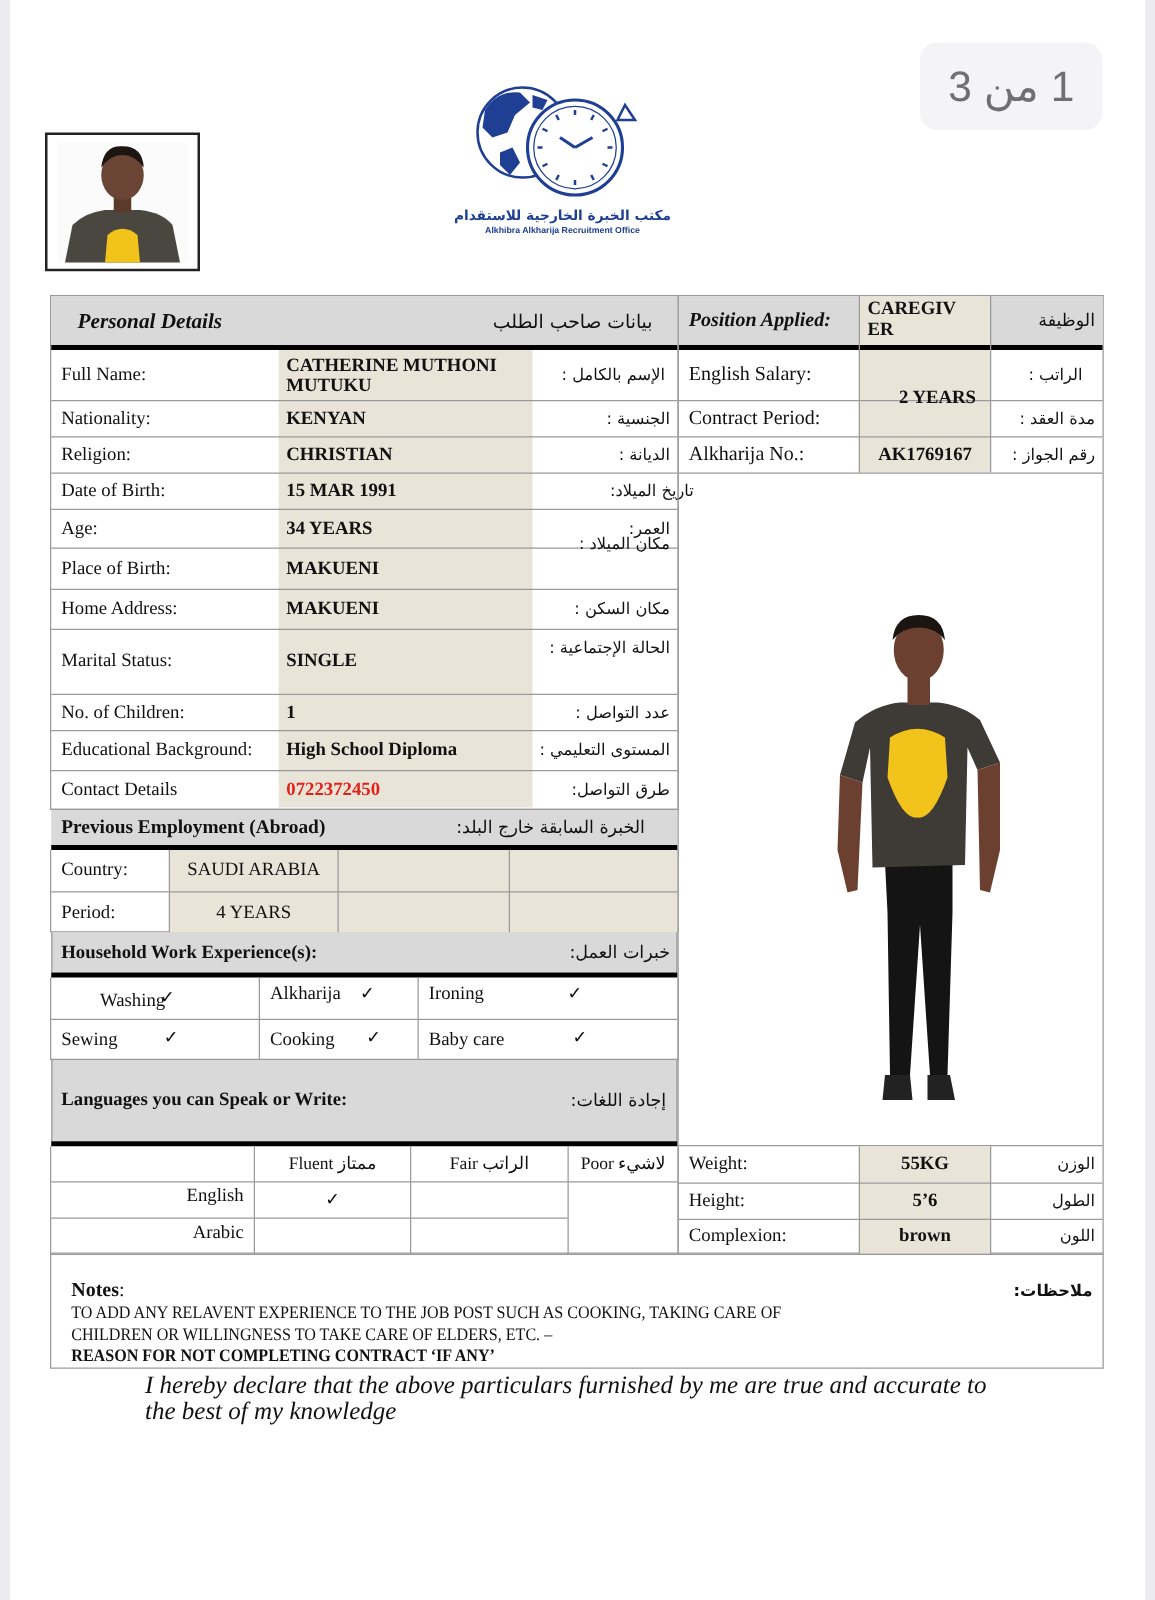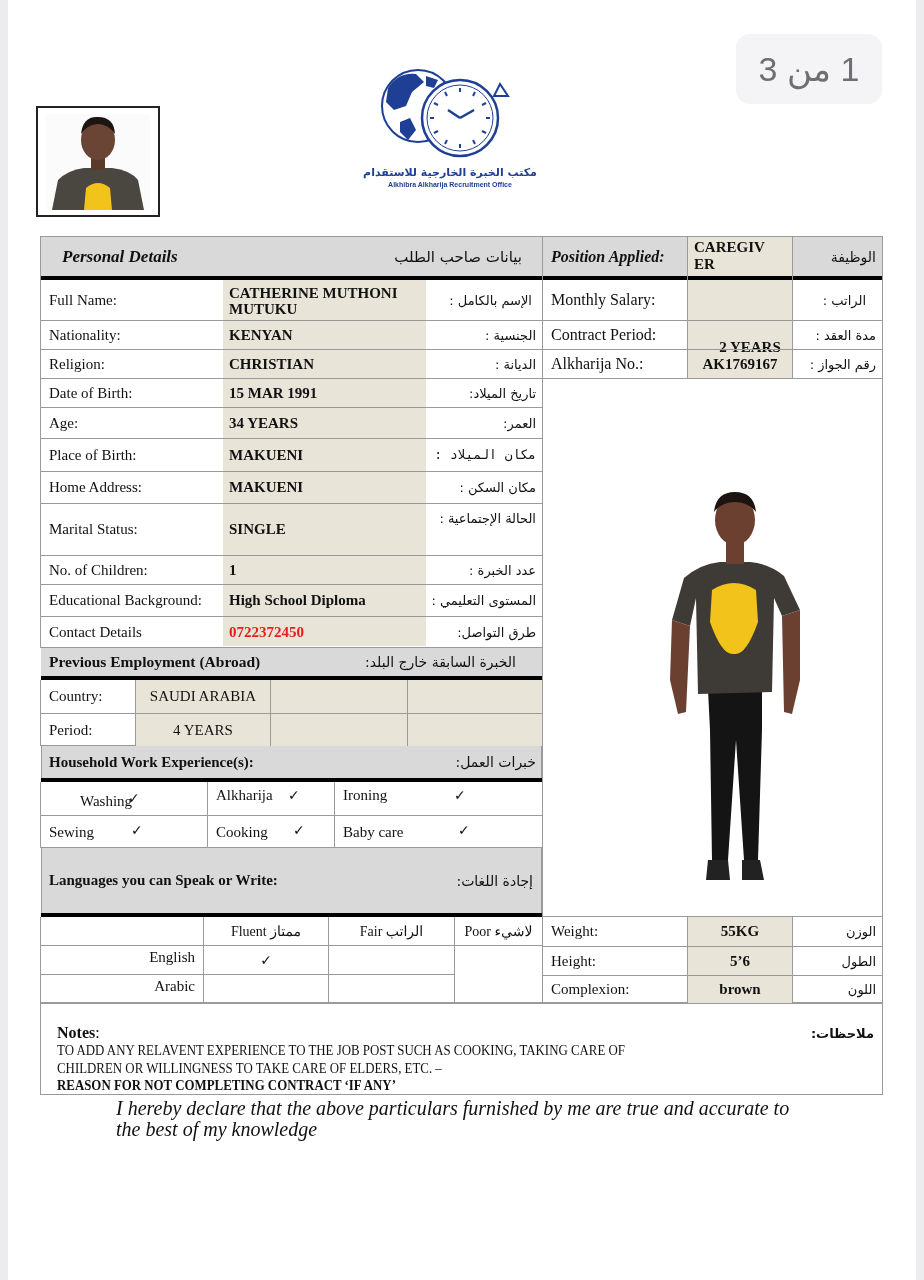--- a/index.html
+++ b/index.html
@@ -87,46 +87,46 @@
 <div class="cell ar" style="left:430px;top:321px;width:106px;height:28px;">الجنسية :</div>
 <div class="line" style="left:41px;top:349px;width:501px;height:1px;"></div>
 
 <div class="cell" style="left:49px;top:350px;height:28px;">Religion:</div>
 <div class="cell" style="left:229px;top:350px;height:28px;font-weight:bold;">CHRISTIAN</div>
 <div class="cell ar" style="left:430px;top:350px;width:106px;height:28px;">الديانة :</div>
 <div class="line" style="left:41px;top:378px;width:501px;height:1px;"></div>
 
 <div class="cell" style="left:49px;top:379px;height:28px;">Date of Birth:</div>
 <div class="cell" style="left:229px;top:379px;height:28px;font-weight:bold;">15 MAR 1991</div>
-<div class="cell ar" style="left:430px;top:379px;width:106px;height:28px;">تاريخ الميلاد:</div>
+<div class="cell ar" style="left:449px;top:379px;width:106px;height:28px;">تاريخ الميلاد:</div>
 <div class="line" style="left:41px;top:407px;width:501px;height:1px;"></div>
 
 <div class="cell" style="left:49px;top:408px;height:30px;">Age:</div>
 <div class="cell" style="left:229px;top:408px;height:30px;font-weight:bold;">34 YEARS</div>
 <div class="cell ar" style="left:430px;top:408px;width:106px;height:30px;">العمر:</div>
 <div class="line" style="left:41px;top:438px;width:501px;height:1px;"></div>
 
 <div class="cell" style="left:49px;top:439px;height:32px;">Place of Birth:</div>
 <div class="cell" style="left:229px;top:439px;height:32px;font-weight:bold;">MAKUENI</div>
-<div class="cell ar" style="left:430px;top:439px;width:106px;height:32px;font-family:Liberation Mono, monospace;">مكان الميلاد :</div>
+<div class="cell ar" style="left:430px;top:419px;width:106px;height:32px;">مكان الميلاد :</div>
 <div class="line" style="left:41px;top:471px;width:501px;height:1px;"></div>
 
 <div class="cell" style="left:49px;top:472px;height:31px;">Home Address:</div>
 <div class="cell" style="left:229px;top:472px;height:31px;font-weight:bold;">MAKUENI</div>
 <div class="cell ar" style="left:430px;top:472px;width:106px;height:31px;">مكان السكن :</div>
 <div class="line" style="left:41px;top:503px;width:501px;height:1px;"></div>
 
 <div class="cell" style="left:49px;top:504px;height:51px;">Marital Status:</div>
 <div class="cell" style="left:229px;top:504px;height:51px;font-weight:bold;">SINGLE</div>
 <div class="cell ar" style="left:430px;top:504px;width:106px;height:51px;align-items:flex-start;padding-top:4px;line-height:22px;">الحالة الإجتماعية :</div>
 <div class="line" style="left:41px;top:555px;width:501px;height:1px;"></div>
 
 <div class="cell" style="left:49px;top:556px;height:28px;">No. of Children:</div>
 <div class="cell" style="left:229px;top:556px;height:28px;font-weight:bold;">1</div>
-<div class="cell ar" style="left:430px;top:556px;width:106px;height:28px;">عدد الخبرة :</div>
+<div class="cell ar" style="left:430px;top:556px;width:106px;height:28px;">عدد التواصل :</div>
 <div class="line" style="left:41px;top:584px;width:501px;height:1px;"></div>
 
 <div class="cell" style="left:49px;top:585px;height:31px;">Educational Background:</div>
 <div class="cell" style="left:229px;top:585px;height:31px;font-weight:bold;">High School Diploma</div>
 <div class="cell ar" style="left:430px;top:585px;width:106px;height:31px;">المستوى التعليمي :</div>
 <div class="line" style="left:41px;top:616px;width:501px;height:1px;"></div>
 
 <div class="cell" style="left:49px;top:617px;height:30px;">Contact Details</div>
 <div class="cell red" style="left:229px;top:617px;height:30px;font-weight:bold;">0722372450</div>
 <div class="cell ar" style="left:430px;top:617px;width:106px;height:30px;">طرق التواصل:</div>
@@ -197,27 +197,27 @@
 <div class="cell hdr" style="left:543px;top:237px;width:339px;height:39px;"></div>
 <div class="abs val" style="left:687px;top:237px;width:105px;height:141px;"></div>
 <div class="cell" style="left:551px;top:237px;height:39px;font-weight:bold;font-style:italic;font-size:16px;">Position Applied:</div>
 <div class="cell" style="left:694px;top:239px;width:80px;height:36px;font-weight:bold;line-height:17px;word-break:break-all;align-items:flex-start;">CAREGIVER</div>
 <div class="cell ar" style="left:796px;top:237px;width:80px;height:39px;font-size:14px;">الوظيفة</div>
 <div class="thick" style="left:543px;top:276px;width:339px;height:4px;"></div>
 <div class="line" style="left:542px;top:236px;width:1px;height:767px;"></div>
 <div class="line" style="left:687px;top:237px;width:1px;height:141px;"></div>
 <div class="line" style="left:792px;top:237px;width:1px;height:141px;"></div>
 
-<div class="cell" style="left:551px;top:280px;height:40px;font-size:16px;">Monthly Salary:</div>
+<div class="cell" style="left:551px;top:280px;height:40px;font-size:16px;">English Salary:</div>
 <div class="cell" style="left:688px;top:280px;width:104px;height:40px;justify-content:center;font-weight:bold;"></div>
 <div class="cell ar" style="left:796px;top:280px;width:70px;height:40px;">الراتب :</div>
 <div class="line" style="left:543px;top:320px;width:339px;height:1px;"></div>
 
 <div class="cell" style="left:551px;top:321px;height:28px;font-size:16px;">Contract Period:</div>
-<div class="cell" style="left:688px;top:333px;width:124px;height:28px;justify-content:center;font-weight:bold;font-family:Liberation Serif, serif;">2 YEARS</div>
+<div class="cell" style="left:688px;top:304px;width:124px;height:28px;justify-content:center;font-weight:bold;font-family:Liberation Serif, serif;">2 YEARS</div>
 <div class="cell ar" style="left:796px;top:321px;width:80px;height:28px;">مدة العقد :</div>
 <div class="line" style="left:543px;top:349px;width:339px;height:1px;"></div>
 
 <div class="cell" style="left:551px;top:350px;height:28px;font-size:16px;">Alkharija No.:</div>
 <div class="cell" style="left:688px;top:350px;width:104px;height:28px;justify-content:center;font-weight:bold;">AK1769167</div>
 <div class="cell ar" style="left:796px;top:350px;width:80px;height:28px;">رقم الجواز :</div>
 <div class="line" style="left:543px;top:378px;width:339px;height:1px;"></div>
 
 <div class="abs" style="left:650px;top:480px;width:170px;height:420px;">
   <svg width="170" height="420" viewBox="0 0 170 420">

